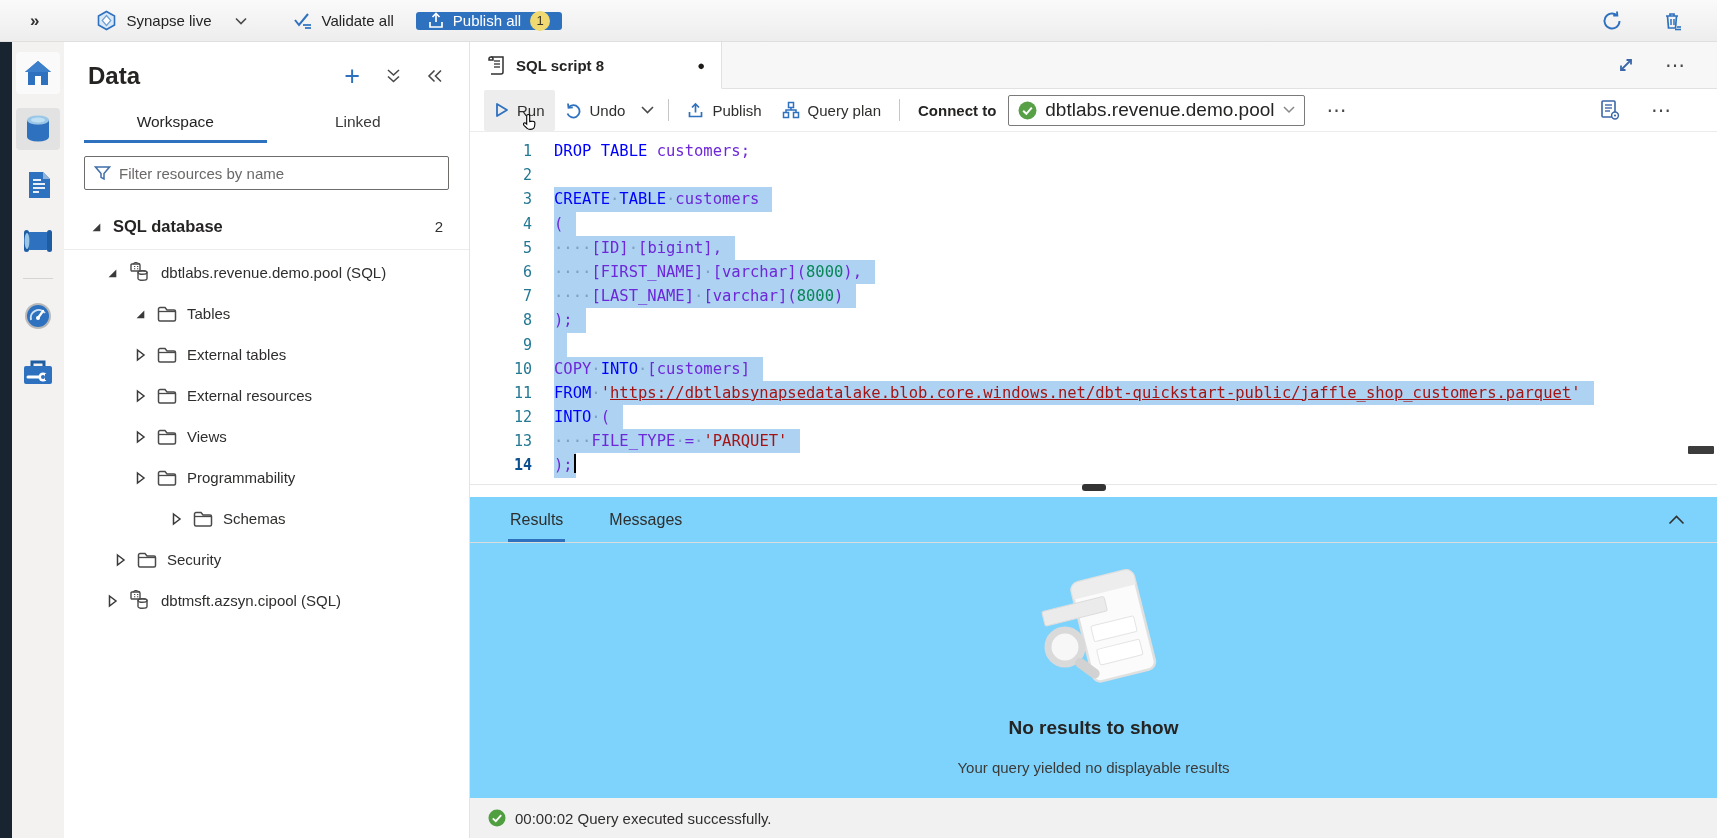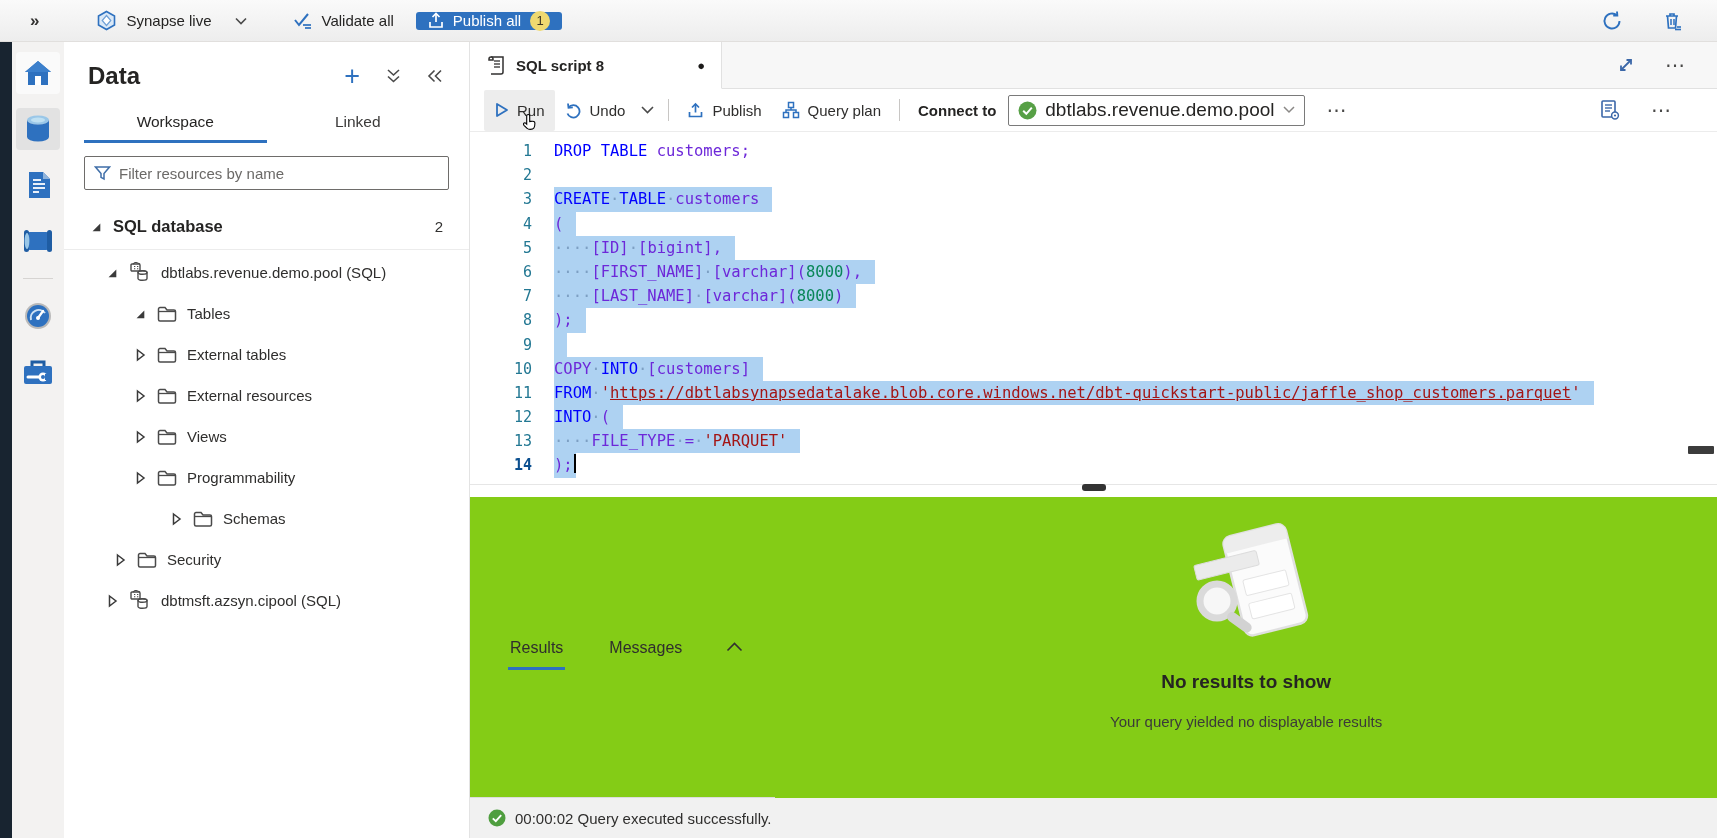--- a/index.html
+++ b/index.html
@@ -92,21 +92,21 @@
   .tok-num{color:var(--num)}
   .tok-ws{color:#6d8fb4;opacity:.75}
   .caret{display:inline-block;width:2px;height:19px;background:#000;vertical-align:-3px;margin-left:1px}
   .hscroll-thumb{position:absolute;right:3px;bottom:30px;width:26px;height:8px;background:#3c3c3c;border-radius:1px}
 
   
   .splitter{flex:0 0 13px;border-top:1px solid #e6e6e6;display:flex;align-items:center;justify-content:center;background:#fff;cursor:row-resize}
   .splitter-handle{width:24px;height:7px;background:#333;border-radius:3px;margin-top:-8px}
 
   
-  .results{flex:1;display:flex;flex-direction:row;background:#84cc16;min-height:0}
+  .results{flex:1;display:flex;flex-direction:column;background:#7dd3fc;min-height:0}
   .res-tabs{display:flex;align-items:center;gap:42px;padding:8px 0 0 38px;border-bottom:1px solid #dcdcdc}
   .res-tab{font-size:16px;color:#2f2e2d;padding:6px 2px 10px;border-bottom:3px solid transparent;cursor:pointer}
   .res-tab.active{border-bottom-color:var(--accent)}
   .res-collapse{margin-left:auto;padding:0 32px 8px 0;cursor:pointer}
   .res-empty{flex:1;display:flex;flex-direction:column;align-items:center;justify-content:flex-start;padding-top:26px}
   .res-empty-title{font-size:19px;font-weight:700;color:#252423;margin-top:22px}
   .res-empty-sub{font-size:15px;color:#3b3a39;margin-top:20px}
 
   
   .statusbar{flex:0 0 40px;background:#f1f1f1;display:flex;align-items:center;gap:9px;padding-left:18px}

